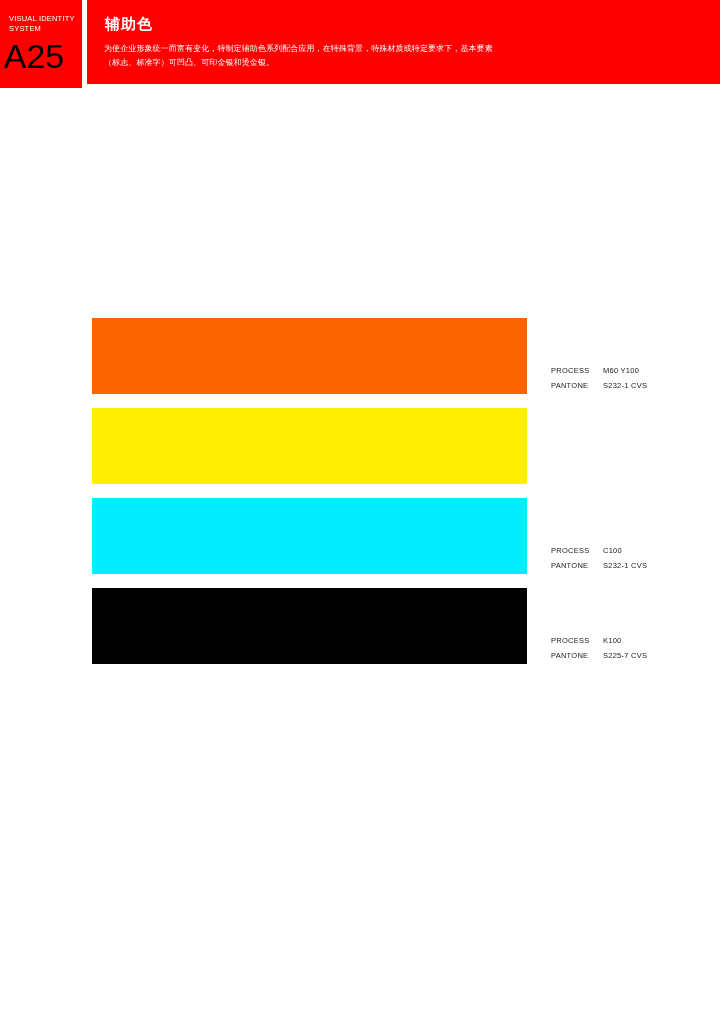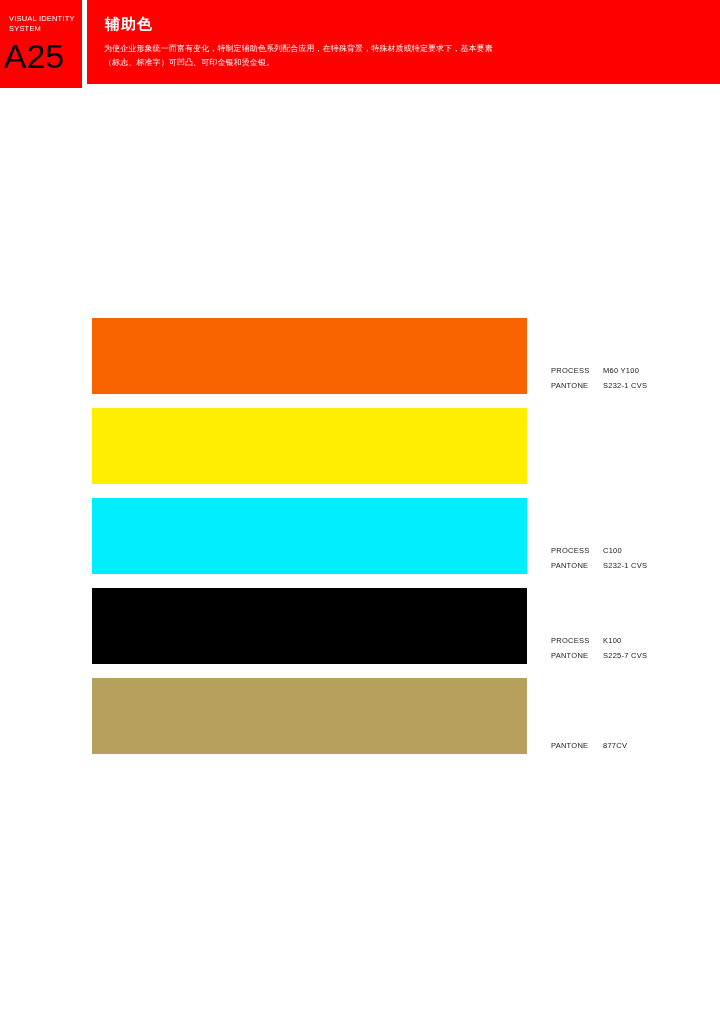--- a/index.html
+++ b/index.html
@@ -168,19 +168,13 @@
         <div class="spec-line"><span class="spec-label">PANTONE</span><span class="spec-value">S232-1 CVS</span></div>
       </div>
     </div>
     <div class="swatch-row">
       <div class="swatch-chip" style="background: rgb(0, 0, 0);"></div>
       <div class="swatch-specs two-line">
         <div class="spec-line"><span class="spec-label">PROCESS</span><span class="spec-value">K100</span></div>
         <div class="spec-line"><span class="spec-label">PANTONE</span><span class="spec-value">S225-7 CVS</span></div>
       </div>
     </div>
-    <div class="swatch-row">
-      <div class="swatch-chip" style="background: rgb(181, 160, 94);"></div>
-      <div class="swatch-specs one-line">
-        <div class="spec-line"><span class="spec-label">PANTONE</span><span class="spec-value">877CV</span></div>
-      </div>
-    </div>
   </div>
 
 </body></html>

